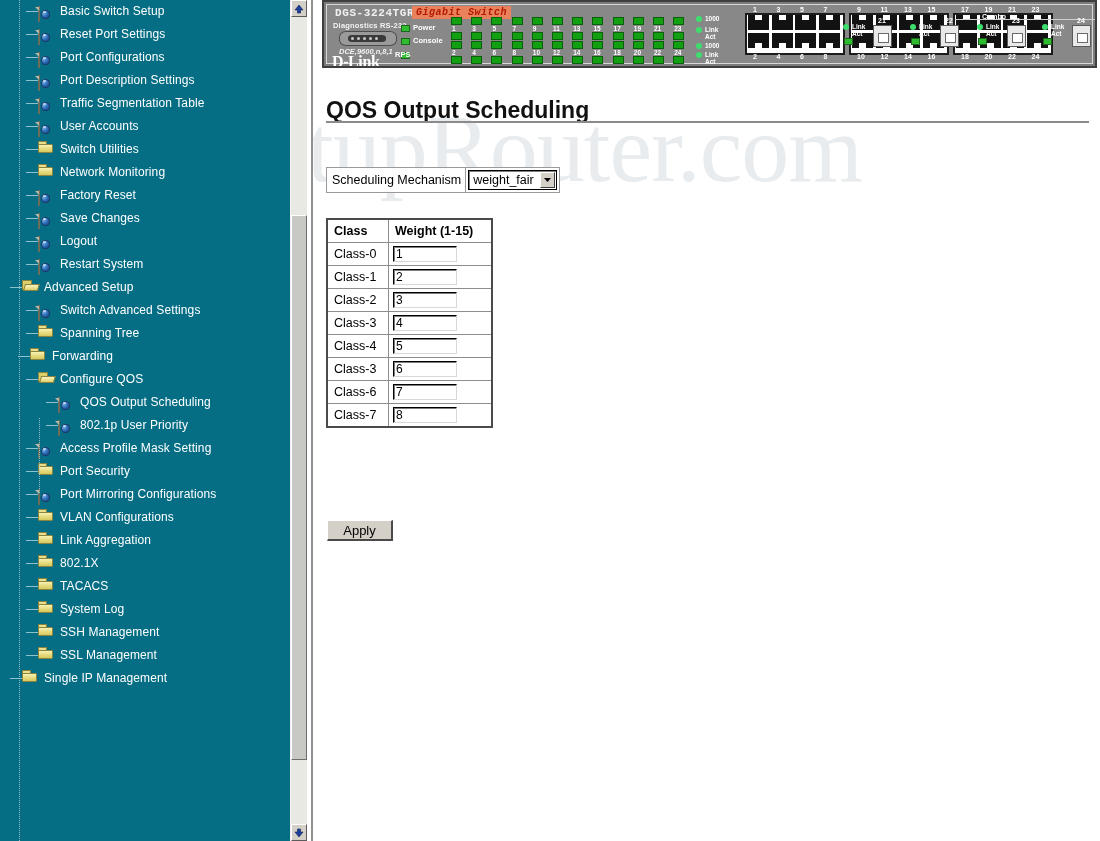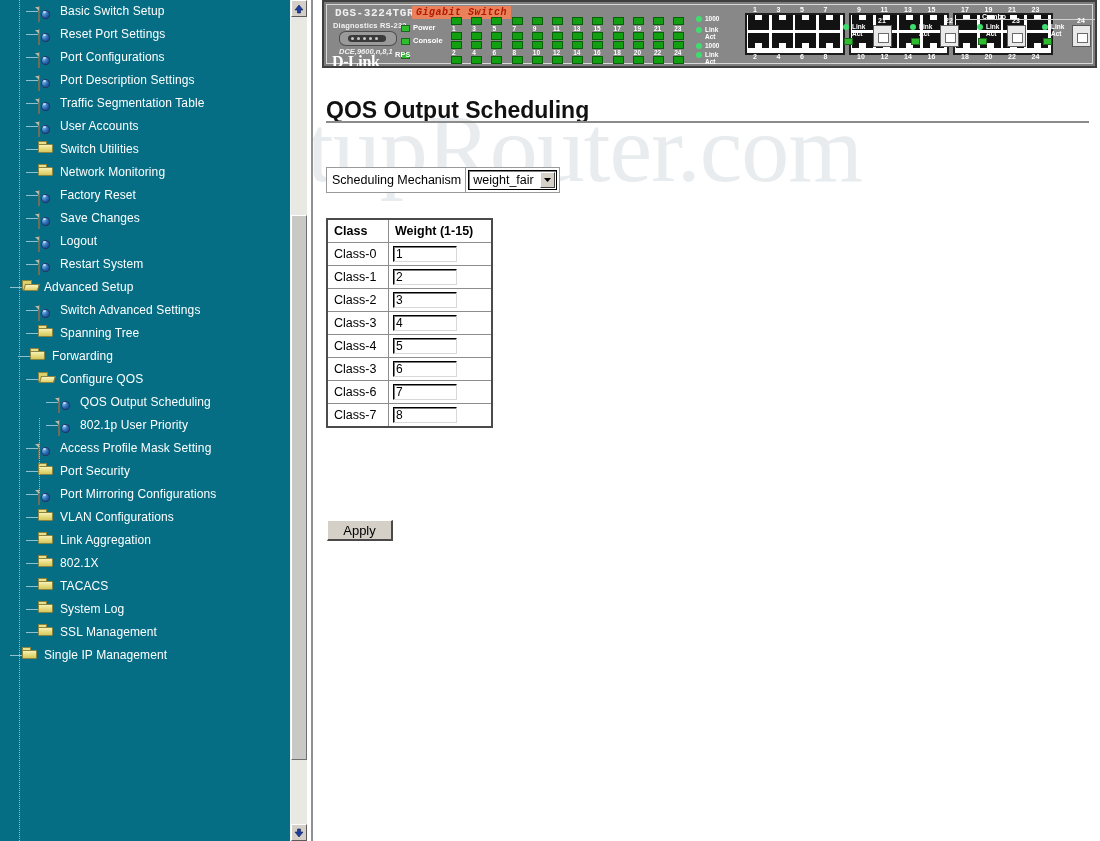--- a/index.html
+++ b/index.html
@@ -291,20 +291,21 @@
         <div class="node" style="padding-left:46px"><span class="dot"></span><span class="ico"><span class="icon-page"><span class="globe"></span></span></span><span class="lbl">QOS Output Scheduling</span></div>
         <div class="node" style="padding-left:46px"><span class="dot"></span><span class="ico"><span class="icon-page"><span class="globe"></span></span></span><span class="lbl">802.1p User Priority</span></div>
         <div class="node" style="padding-left:26px"><span class="dot"></span><span class="ico"><span class="icon-page"><span class="globe"></span></span></span><span class="lbl">Access Profile Mask Setting</span></div>
         <div class="node" style="padding-left:26px"><span class="dot"></span><span class="ico"><span class="icon-folder"><span class="tab"></span><span class="body"></span></span></span><span class="lbl">Port Security</span></div>
         <div class="node" style="padding-left:26px"><span class="dot"></span><span class="ico"><span class="icon-page"><span class="globe"></span></span></span><span class="lbl">Port Mirroring Configurations</span></div>
         <div class="node" style="padding-left:26px"><span class="dot"></span><span class="ico"><span class="icon-folder"><span class="tab"></span><span class="body"></span></span></span><span class="lbl">VLAN Configurations</span></div>
         <div class="node" style="padding-left:26px"><span class="dot"></span><span class="ico"><span class="icon-folder"><span class="tab"></span><span class="body"></span></span></span><span class="lbl">Link Aggregation</span></div>
         <div class="node" style="padding-left:26px"><span class="dot"></span><span class="ico"><span class="icon-folder"><span class="tab"></span><span class="body"></span></span></span><span class="lbl">802.1X</span></div>
         <div class="node" style="padding-left:26px"><span class="dot"></span><span class="ico"><span class="icon-folder"><span class="tab"></span><span class="body"></span></span></span><span class="lbl">TACACS</span></div>
         <div class="node" style="padding-left:26px"><span class="dot"></span><span class="ico"><span class="icon-folder"><span class="tab"></span><span class="body"></span></span></span><span class="lbl">System Log</span></div>
+        <div class="node" style="padding-left:26px"><span class="dot"></span><span class="ico"><span class="icon-folder"><span class="tab"></span><span class="body"></span></span></span><span class="lbl">SSH Management</span></div>
         <div class="node" style="padding-left:26px"><span class="dot"></span><span class="ico"><span class="icon-folder"><span class="tab"></span><span class="body"></span></span></span><span class="lbl">SSL Management</span></div>
         <div class="node" style="padding-left:10px"><span class="dot"></span><span class="ico"><span class="icon-folder"><span class="tab"></span><span class="body"></span></span></span><span class="lbl">Single IP Management</span></div>
       </div>
   <div class="vline2" style="top: 418px; height: 76px; bottom: auto;"></div>
     </div>
 
   <div id="sb-scroll">
     <div class="sb-arrow up">
       <svg width="10" height="10" viewBox="0 0 10 10">
           <polygon points="5,1 9,6 6.5,6 6.5,9 3.5,9 3.5,6 1,6" fill="#1f3fa0" stroke="#0d1f52" stroke-width="0.6"></polygon>

